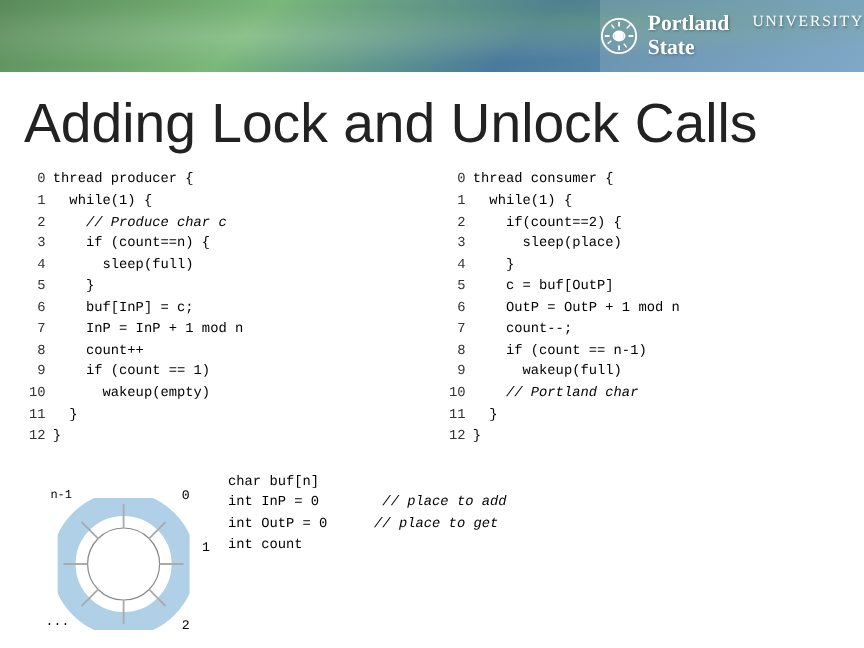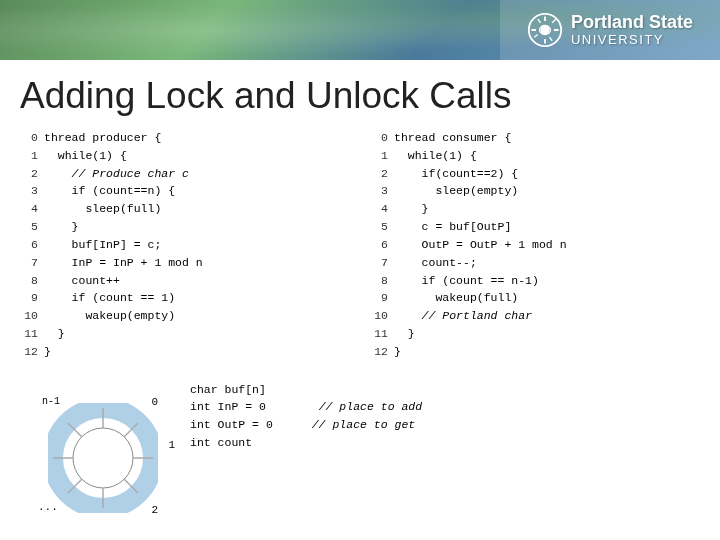--- a/index.html
+++ b/index.html
@@ -43,22 +43,23 @@
       gap: 8px;
     }
 
     .psu-icon {
       width: 36px;
       height: 36px;
     }
 
     .psu-text {
       display: flex;
-      flex-direction: column;
+      flex-direction: row;
       align-items: flex-start;
+      font-family: Liberation Serif, serif;
     }
 
     .psu-name {
       font-size: 18px;
       font-weight: bold;
       color: #fff;
       line-height: 1.1;
       text-shadow: 1px 1px 2px rgba(0,0,0,0.3);
     }
 
@@ -73,21 +74,21 @@
       position: absolute;
       top: 60px;
       left: 0;
       right: 0;
       bottom: 0;
       background: #fff;
       padding: 15px 20px 10px 20px;
     }
 
     .page-title {
-      font-size: 37px;
+      font-size: 46px;
       font-weight: 300;
       color: #222;
       margin-bottom: 12px;
       font-family: Arial, sans-serif;
     }
 
     .code-section {
       display: flex;
       gap: 20px;
       font-family: 'Courier New', monospace;
@@ -278,21 +279,21 @@
       <div class="code-line">
           <span class="line-num">1</span>
           <span class="line-code">  while(1) {</span>
         </div>
       <div class="code-line">
           <span class="line-num">2</span>
           <span class="line-code">    if(count==2) {</span>
         </div>
       <div class="code-line">
           <span class="line-num">3</span>
-          <span class="line-code">      sleep(empty)</span>
+          <span class="line-code">      sleep(place)</span>
         </div>
       <div class="code-line">
           <span class="line-num">4</span>
           <span class="line-code">    }</span>
         </div>
       <div class="code-line">
           <span class="line-num">5</span>
           <span class="line-code">    c = buf[OutP]</span>
         </div>
       <div class="code-line">

